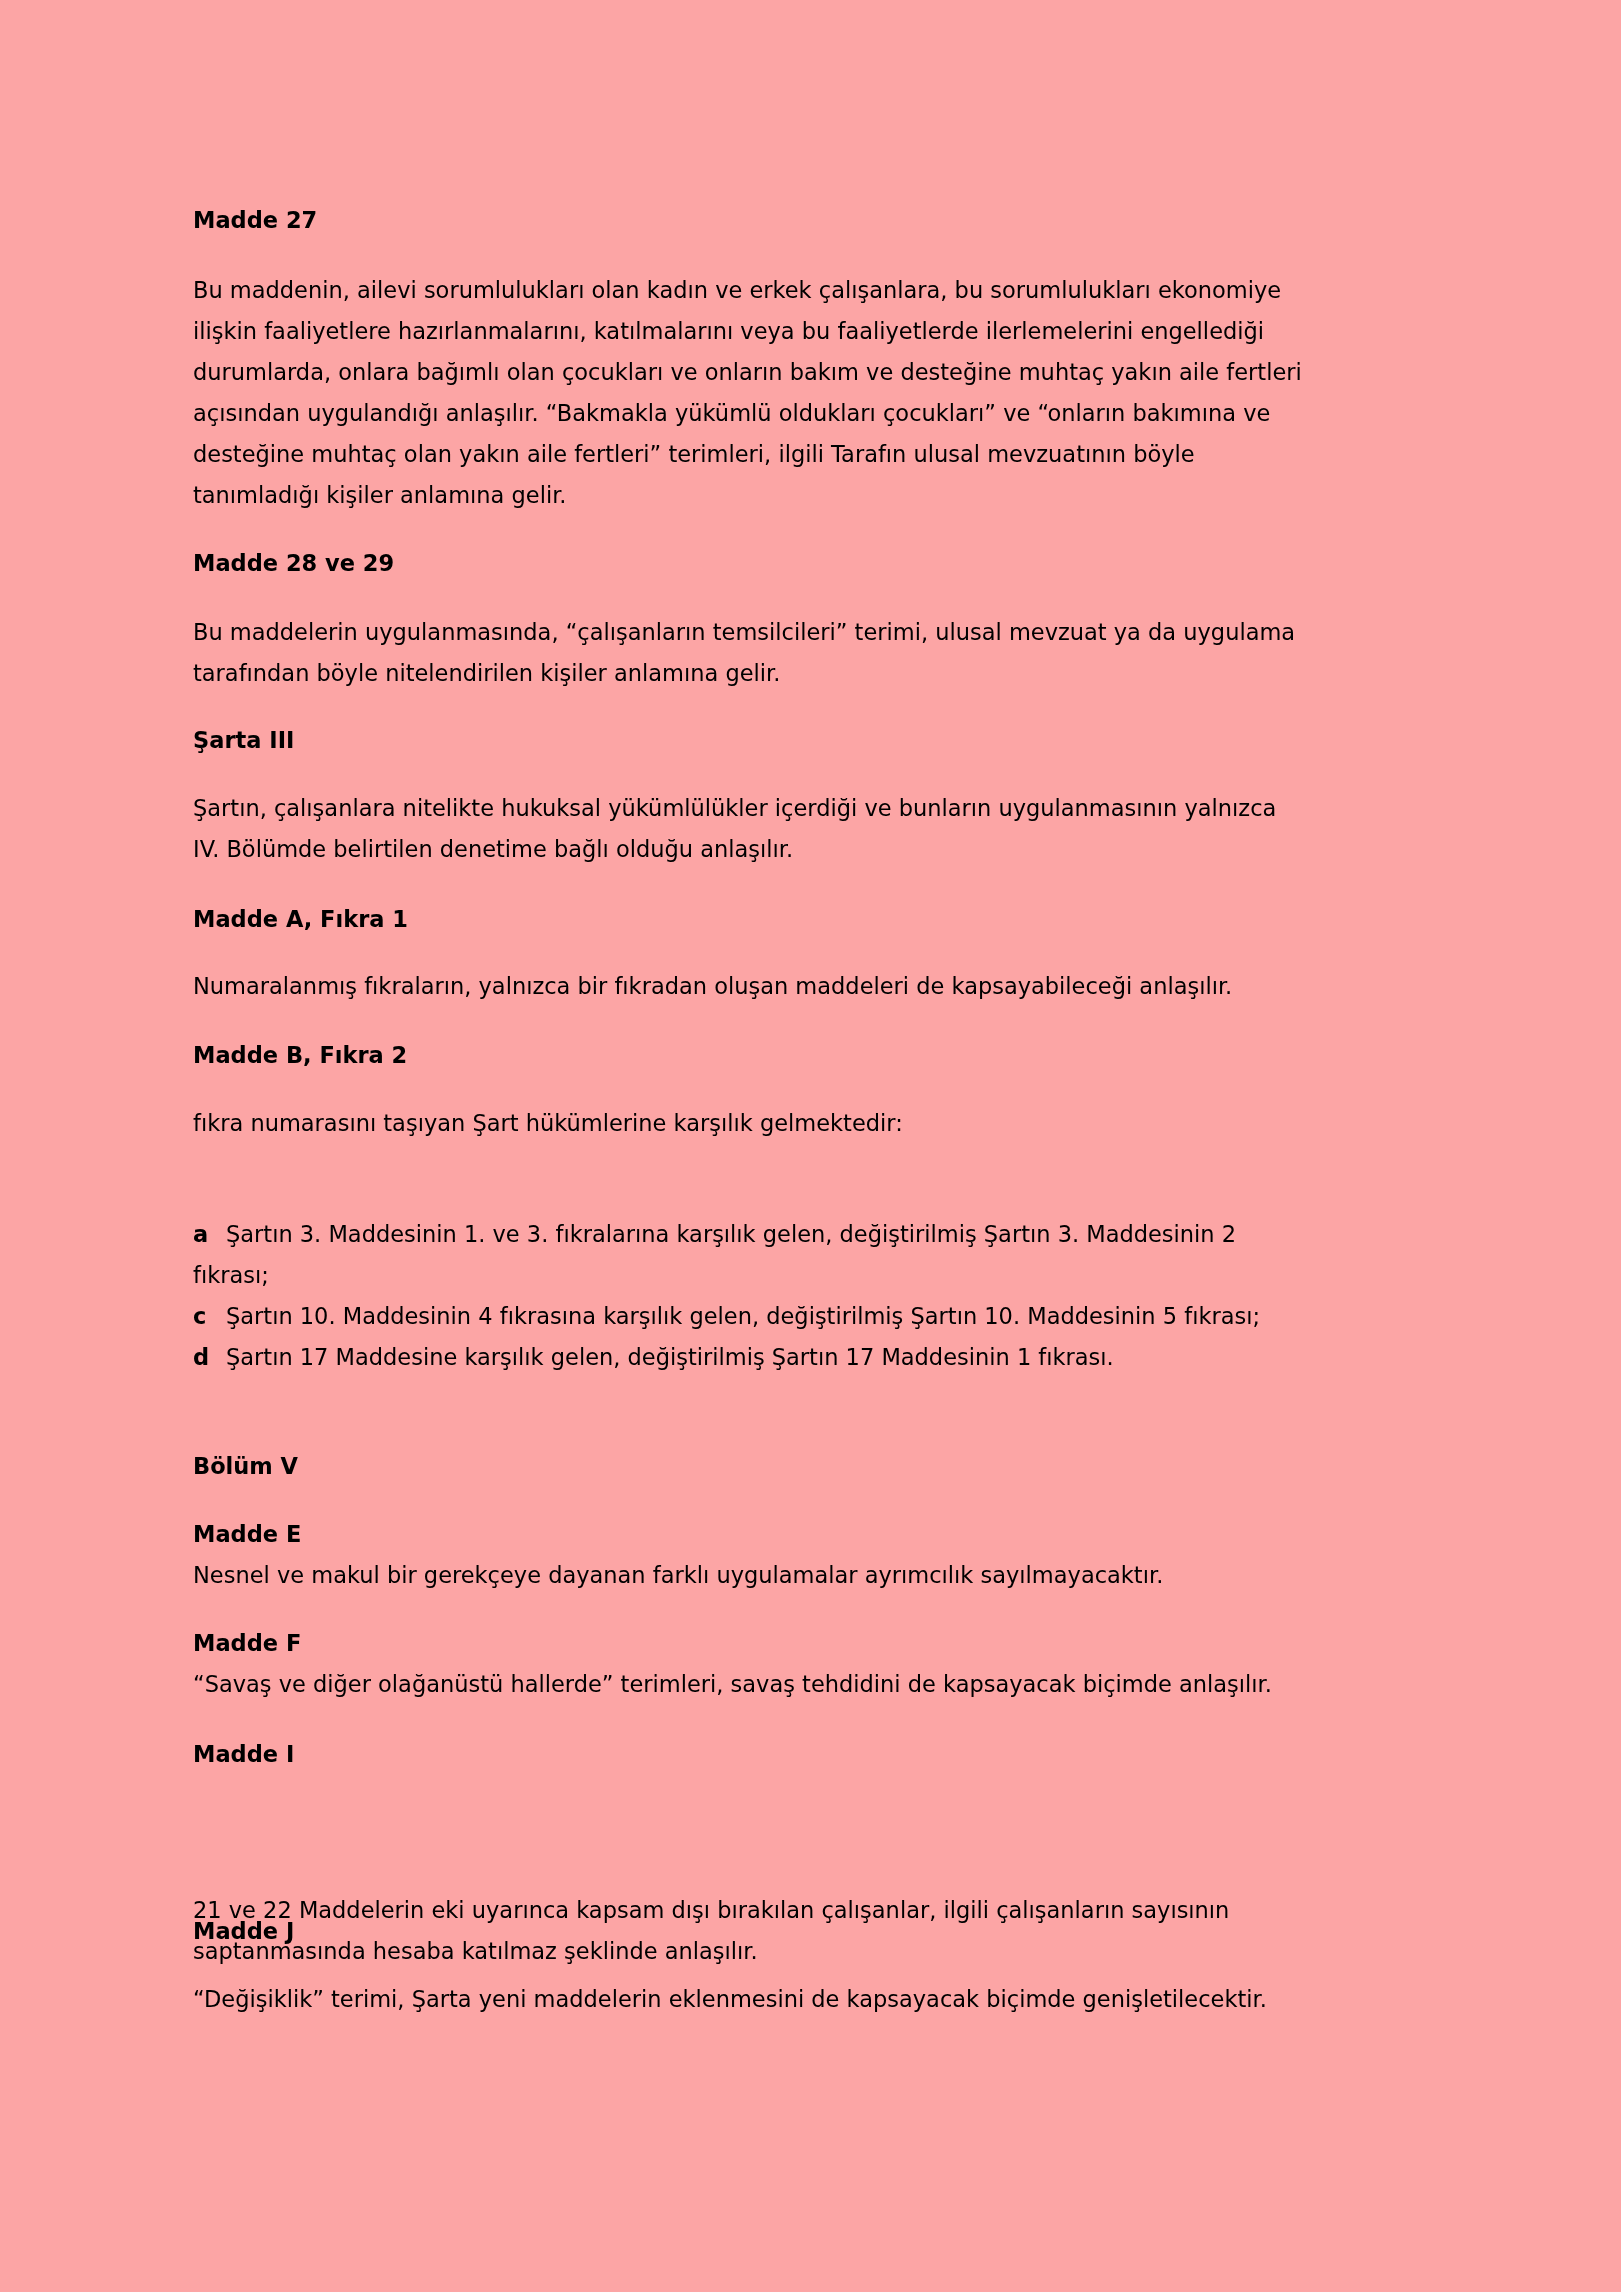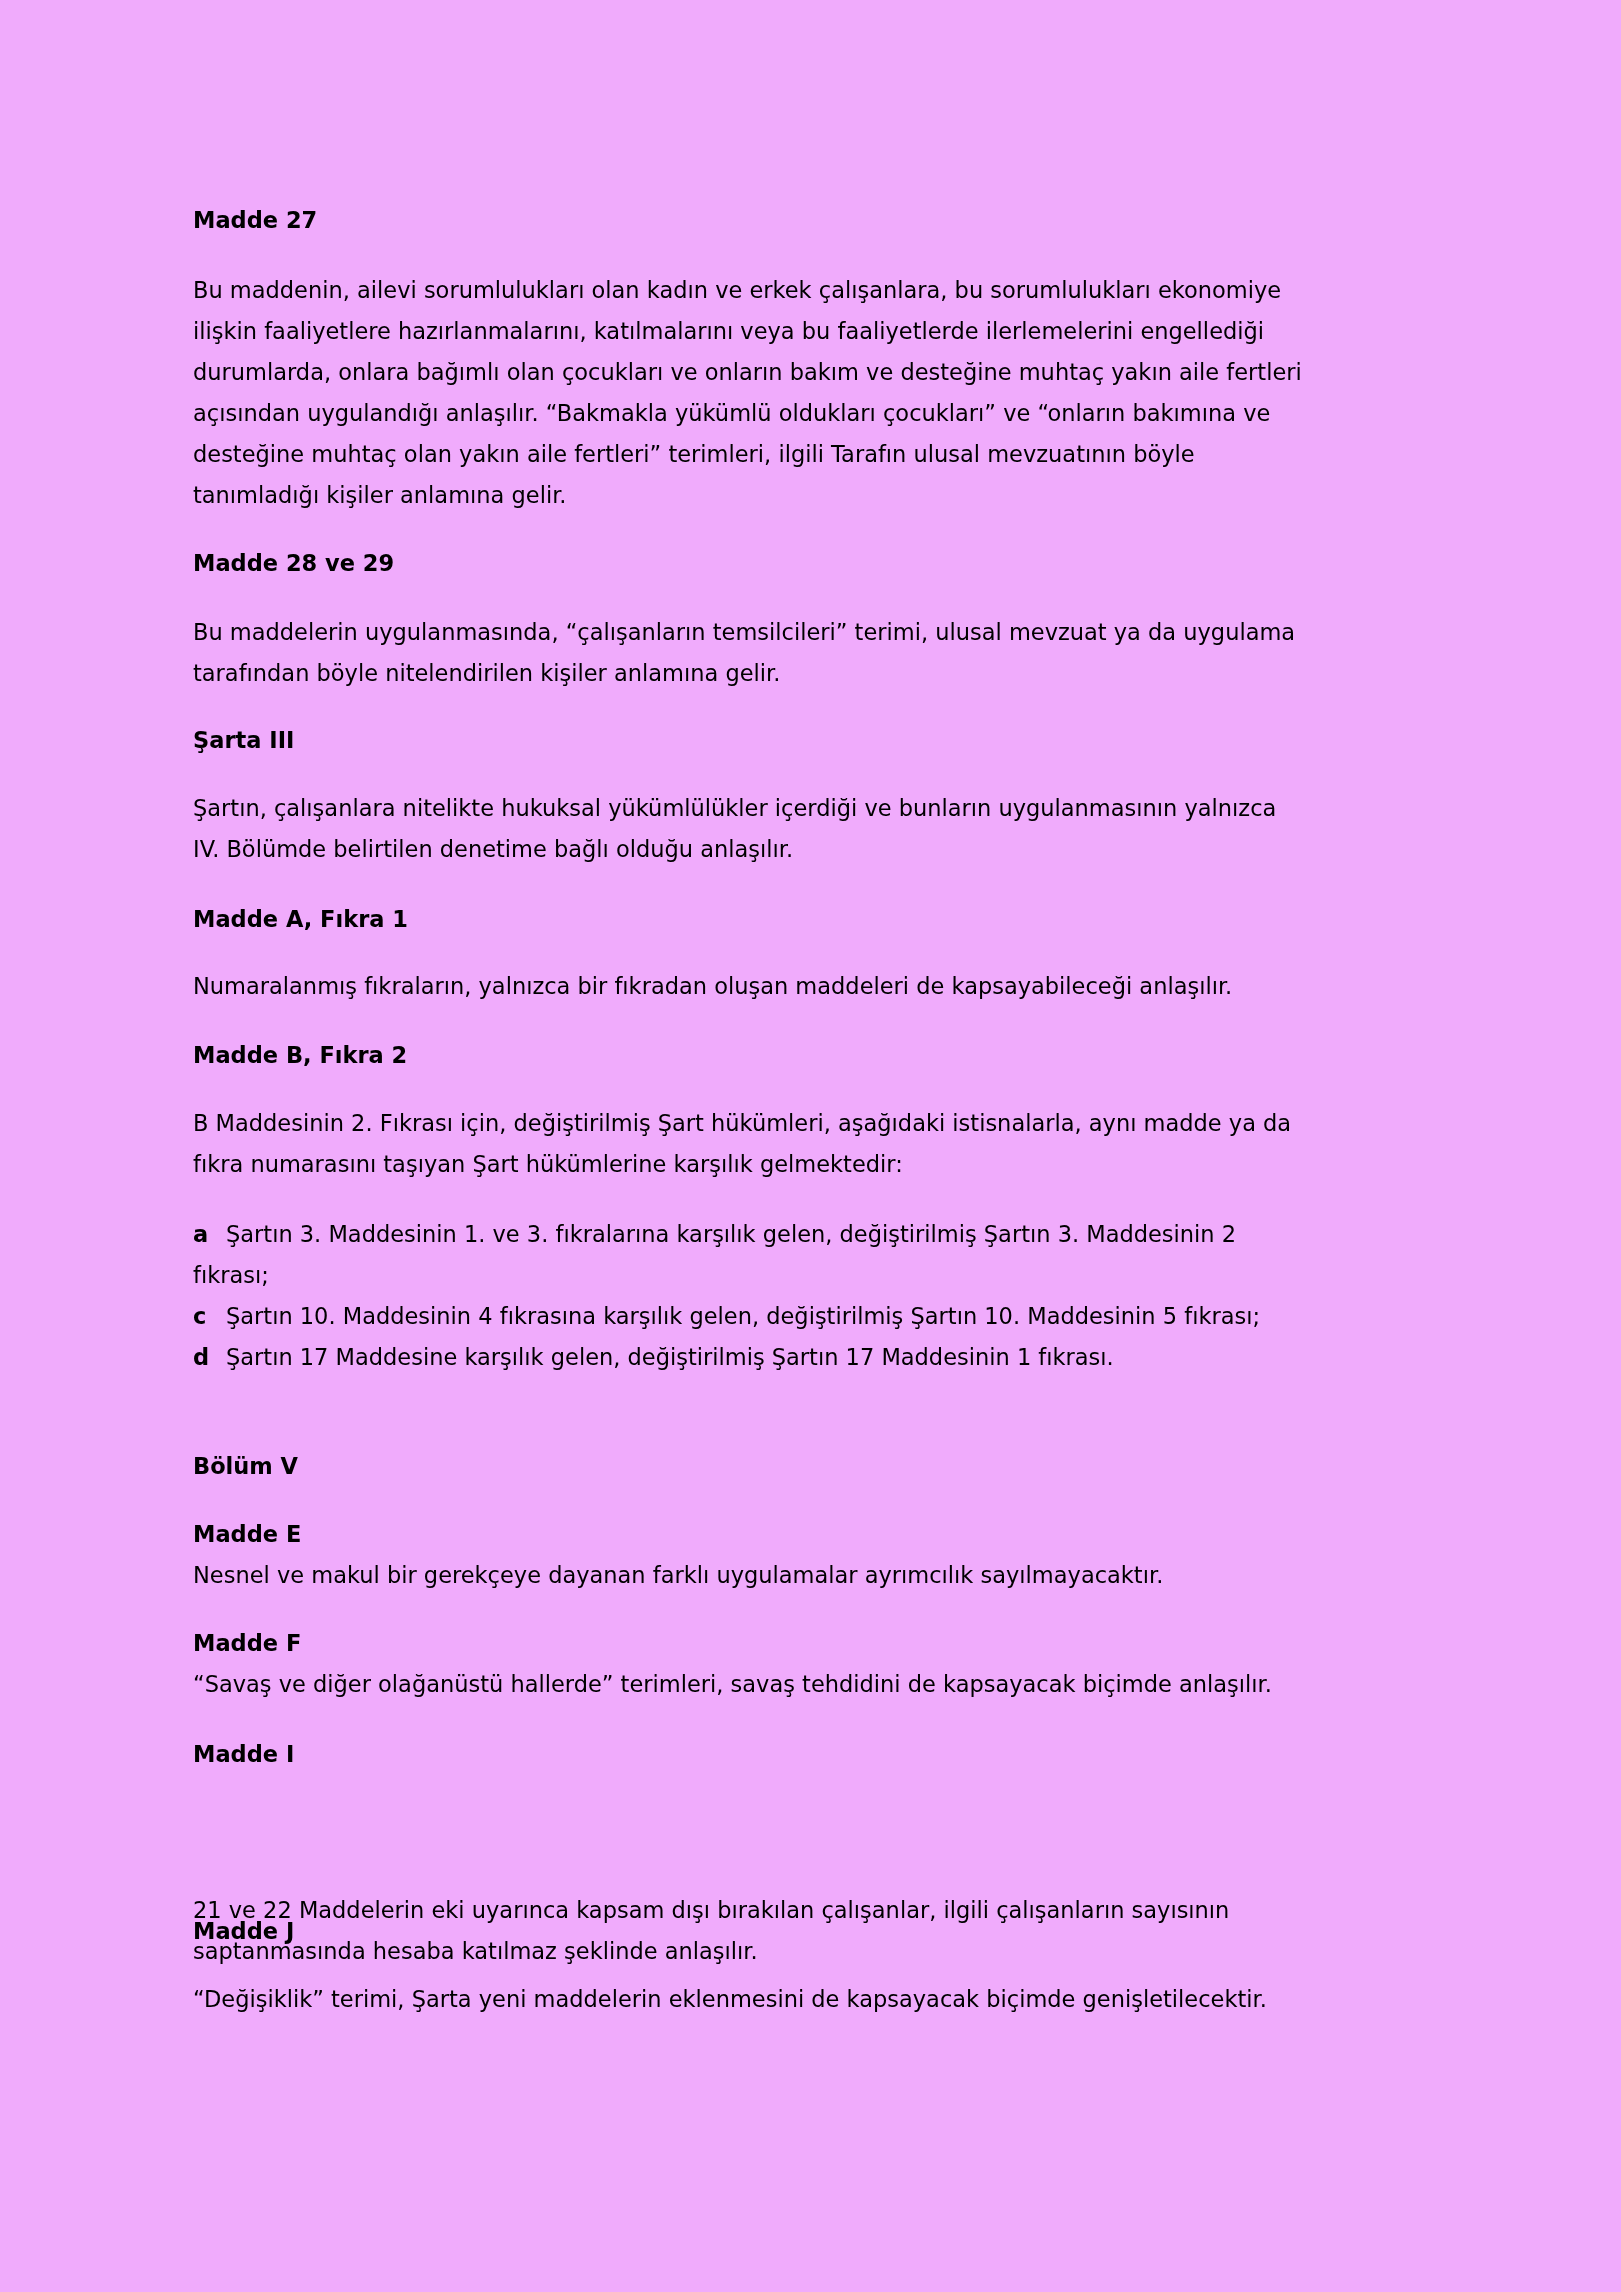--- a/index.html
+++ b/index.html
@@ -13,21 +13,21 @@
     position: relative;
     overflow: hidden;
     font-family: "DejaVu Sans", sans-serif;
     color: #000000;
   }
   .page {
     position: absolute;
     left: 0; top: 0;
     width: 1621px;
     height: 2293px;
-    background: #f0abfc;
+    background: #fca5a5;
   }
   .block {
     position: absolute;
     left: 193px;
     width: 1274px;
     font-size: 22.5px;
     line-height: 41px;
     white-space: nowrap;
   }
   .heading {
@@ -80,21 +80,20 @@
     <span class="line">Madde A, Fıkra 1</span>
   </div>
   <div class="block" style="top:966px">
     <span class="line">Numaralanmış fıkraların, yalnızca bir fıkradan oluşan maddeleri de kapsayabileceği anlaşılır.</span>
   </div>
 
   <div class="block heading" style="top:1035px">
     <span class="line">Madde B, Fıkra 2</span>
   </div>
   <div class="block" style="top:1103px">
-    <span class="line">B Maddesinin 2. Fıkrası için, değiştirilmiş Şart hükümleri, aşağıdaki istisnalarla, aynı madde ya da</span>
     <span class="line">fıkra numarasını taşıyan Şart hükümlerine karşılık gelmektedir:</span>
   </div>
   <div class="block" style="top:1214px">
     <span class="line">
       <span class="li-label">a</span><span>Şartın 3. Maddesinin 1. ve 3. fıkralarına karşılık gelen, değiştirilmiş Şartın 3. Maddesinin 2</span>
     </span>
     <span class="line">fıkrası;</span>
     <span class="line">
       <span class="li-label">c</span><span>Şartın 10. Maddesinin 4 fıkrasına karşılık gelen, değiştirilmiş Şartın 10. Maddesinin 5 fıkrası;</span>
     </span>

